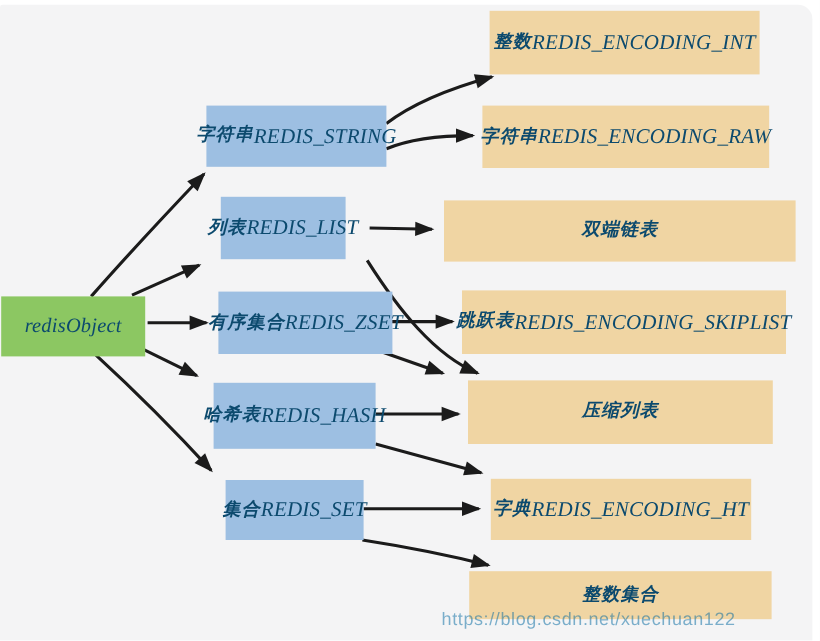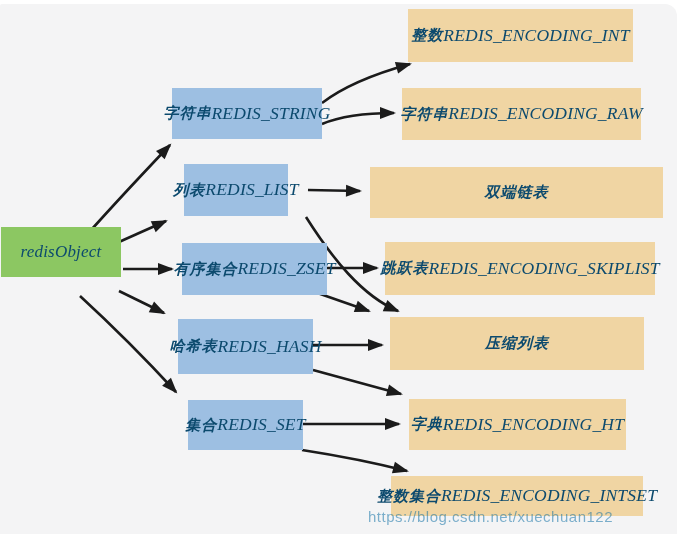--- a/index.html
+++ b/index.html
@@ -10,21 +10,21 @@
   .edges{position:absolute;left:0;top:0;width:683px;height:534px;z-index:1;pointer-events:none;}
   .node{position:absolute;z-index:2;display:flex;flex-direction:row;align-items:center;
         justify-content:center;text-align:center;color:#0c4a6e;line-height:1.22;white-space:nowrap;font-style:italic;}
   .node .zh{font-size:15px;font-weight:bold;letter-spacing:1px;}
   .node .code{font-size:17.5px;letter-spacing:0.2px;}
   .root{background:#8cc762;}
   .type{background:#9dbfe2;}
   .enc{background:#f0d5a3;}
   .root .code{font-size:17px;}
   
-  .b-root      {left:1px;  top:227px;width:120px;height:50px;}
+  .b-root      {left:1px;  top:247px;width:120px;height:50px;}
   .b-string    {left:172px;top:88px; width:150px;height:51px;}
   .b-list      {left:184px;top:164px;width:104px;height:52px;}
   .b-zset      {left:182px;top:243px;width:145px;height:52px;}
   .b-hash      {left:178px;top:319px;width:135px;height:55px;}
   .b-set       {left:188px;top:400px;width:115px;height:50px;}
   .b-int       {left:408px;top:9px;  width:225px;height:53px;}
   .b-raw       {left:402px;top:88px; width:239px;height:52px;}
   .b-linkedlist{left:370px;top:167px;width:293px;height:51px;}
   .b-skiplist  {left:385px;top:242px;width:270px;height:53px;}
   .b-ziplist   {left:390px;top:317px;width:254px;height:53px;}
@@ -107,17 +107,16 @@
   </div>
   <div class="node enc b-ziplist">
     <div class="zh">压缩列表</div>
   </div>
   <div class="node enc b-ht">
     <div class="zh">字典</div>
     <div class="code">REDIS_ENCODING_HT</div>
   </div>
   <div class="node enc b-intset">
     <div class="zh">整数集合</div>
-    <div class="code">REDIS_ENCODING_INTSET</div>
   </div>
 
   <div class="watermark">https://blog.csdn.net/xuechuan122</div>
 </div>
 
 </body></html>

